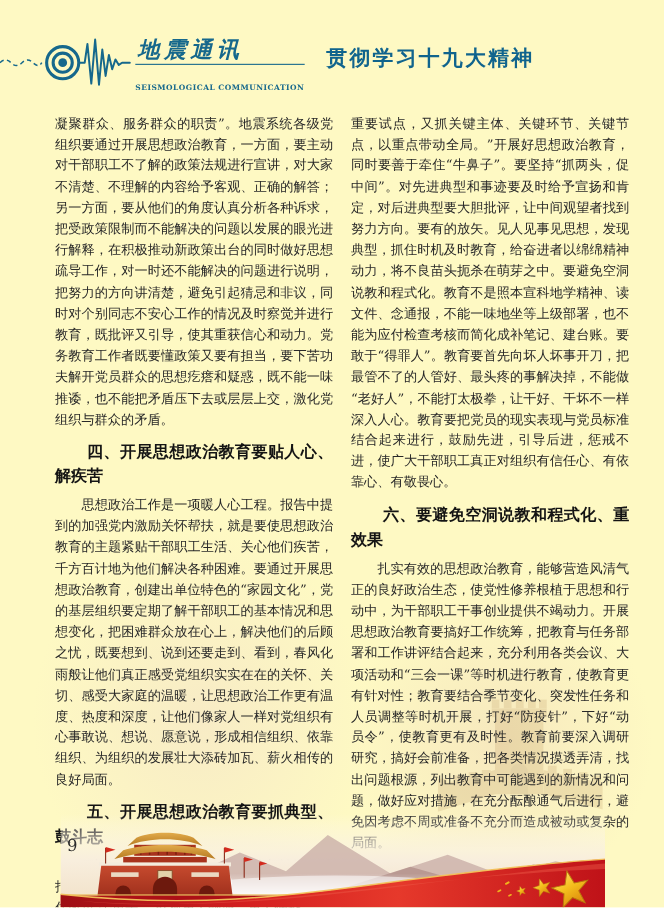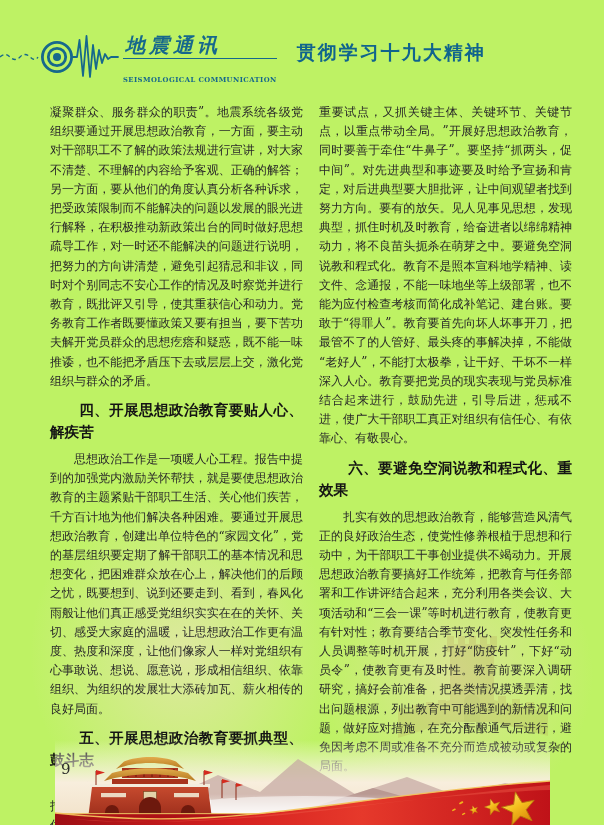--- a/index.html
+++ b/index.html
@@ -1,17 +1,17 @@
 <!DOCTYPE html>
 <html lang="zh"><head>
 <meta charset="utf-8">
 <style>
   html,body{margin:0;padding:0;background:#ffffff;}
   .page{
-    position:relative;width:604px;height:825px;background:#bef264;
+    position:relative;width:604px;height:825px;background:#fef9c3;
     overflow:hidden;font-family:"DejaVu Serif","Liberation Serif",serif;
   }
   
   .masthead{position:absolute;top:33px;left:0;height:48px;display:flex;align-items:flex-start;z-index:2;}
   .logo-art{display:block;}
   .logo-text{margin-left:3px;display:flex;flex-direction:column;}
   .logo-cn{
     font-family:"DejaVu Serif","Liberation Serif",serif;font-style:italic;font-weight:bold;
     font-size:20px;line-height:24px;color:#16688c;letter-spacing:4px;padding:0 5px 1px 2px;
   }
@@ -25,21 +25,21 @@
   }
   
   .main{position:absolute;top:103px;left:50px;width:522px;display:flex;gap:16px;z-index:1;}
   .col{width:253px;}
   .para{
     font-size:12px;line-height:19.2px;color:#282828;text-align:justify;
     text-indent:2em;margin:0;
   }
   .para.cont{text-indent:0;}
   .sec-heading{
-    font-family:Liberation Mono, monospace;font-weight:bold;
+    font-family:Liberation Serif, serif;font-weight:bold;
     font-size:14.6px;line-height:22px;color:#141414;text-align:justify;
     text-indent:2em;margin:9px 0 6px 0;
   }
   .author{
     font-size:12px;line-height:18px;color:#333;text-align:center;margin-top:14px;
     font-style:normal;
   }
   
   .wm-a{position:absolute;left:28px;top:480px;width:310px;height:290px;z-index:0;
     background:radial-gradient(ellipse at 50% 60%, rgba(243,226,199,.6), rgba(243,226,199,0) 70%);}

